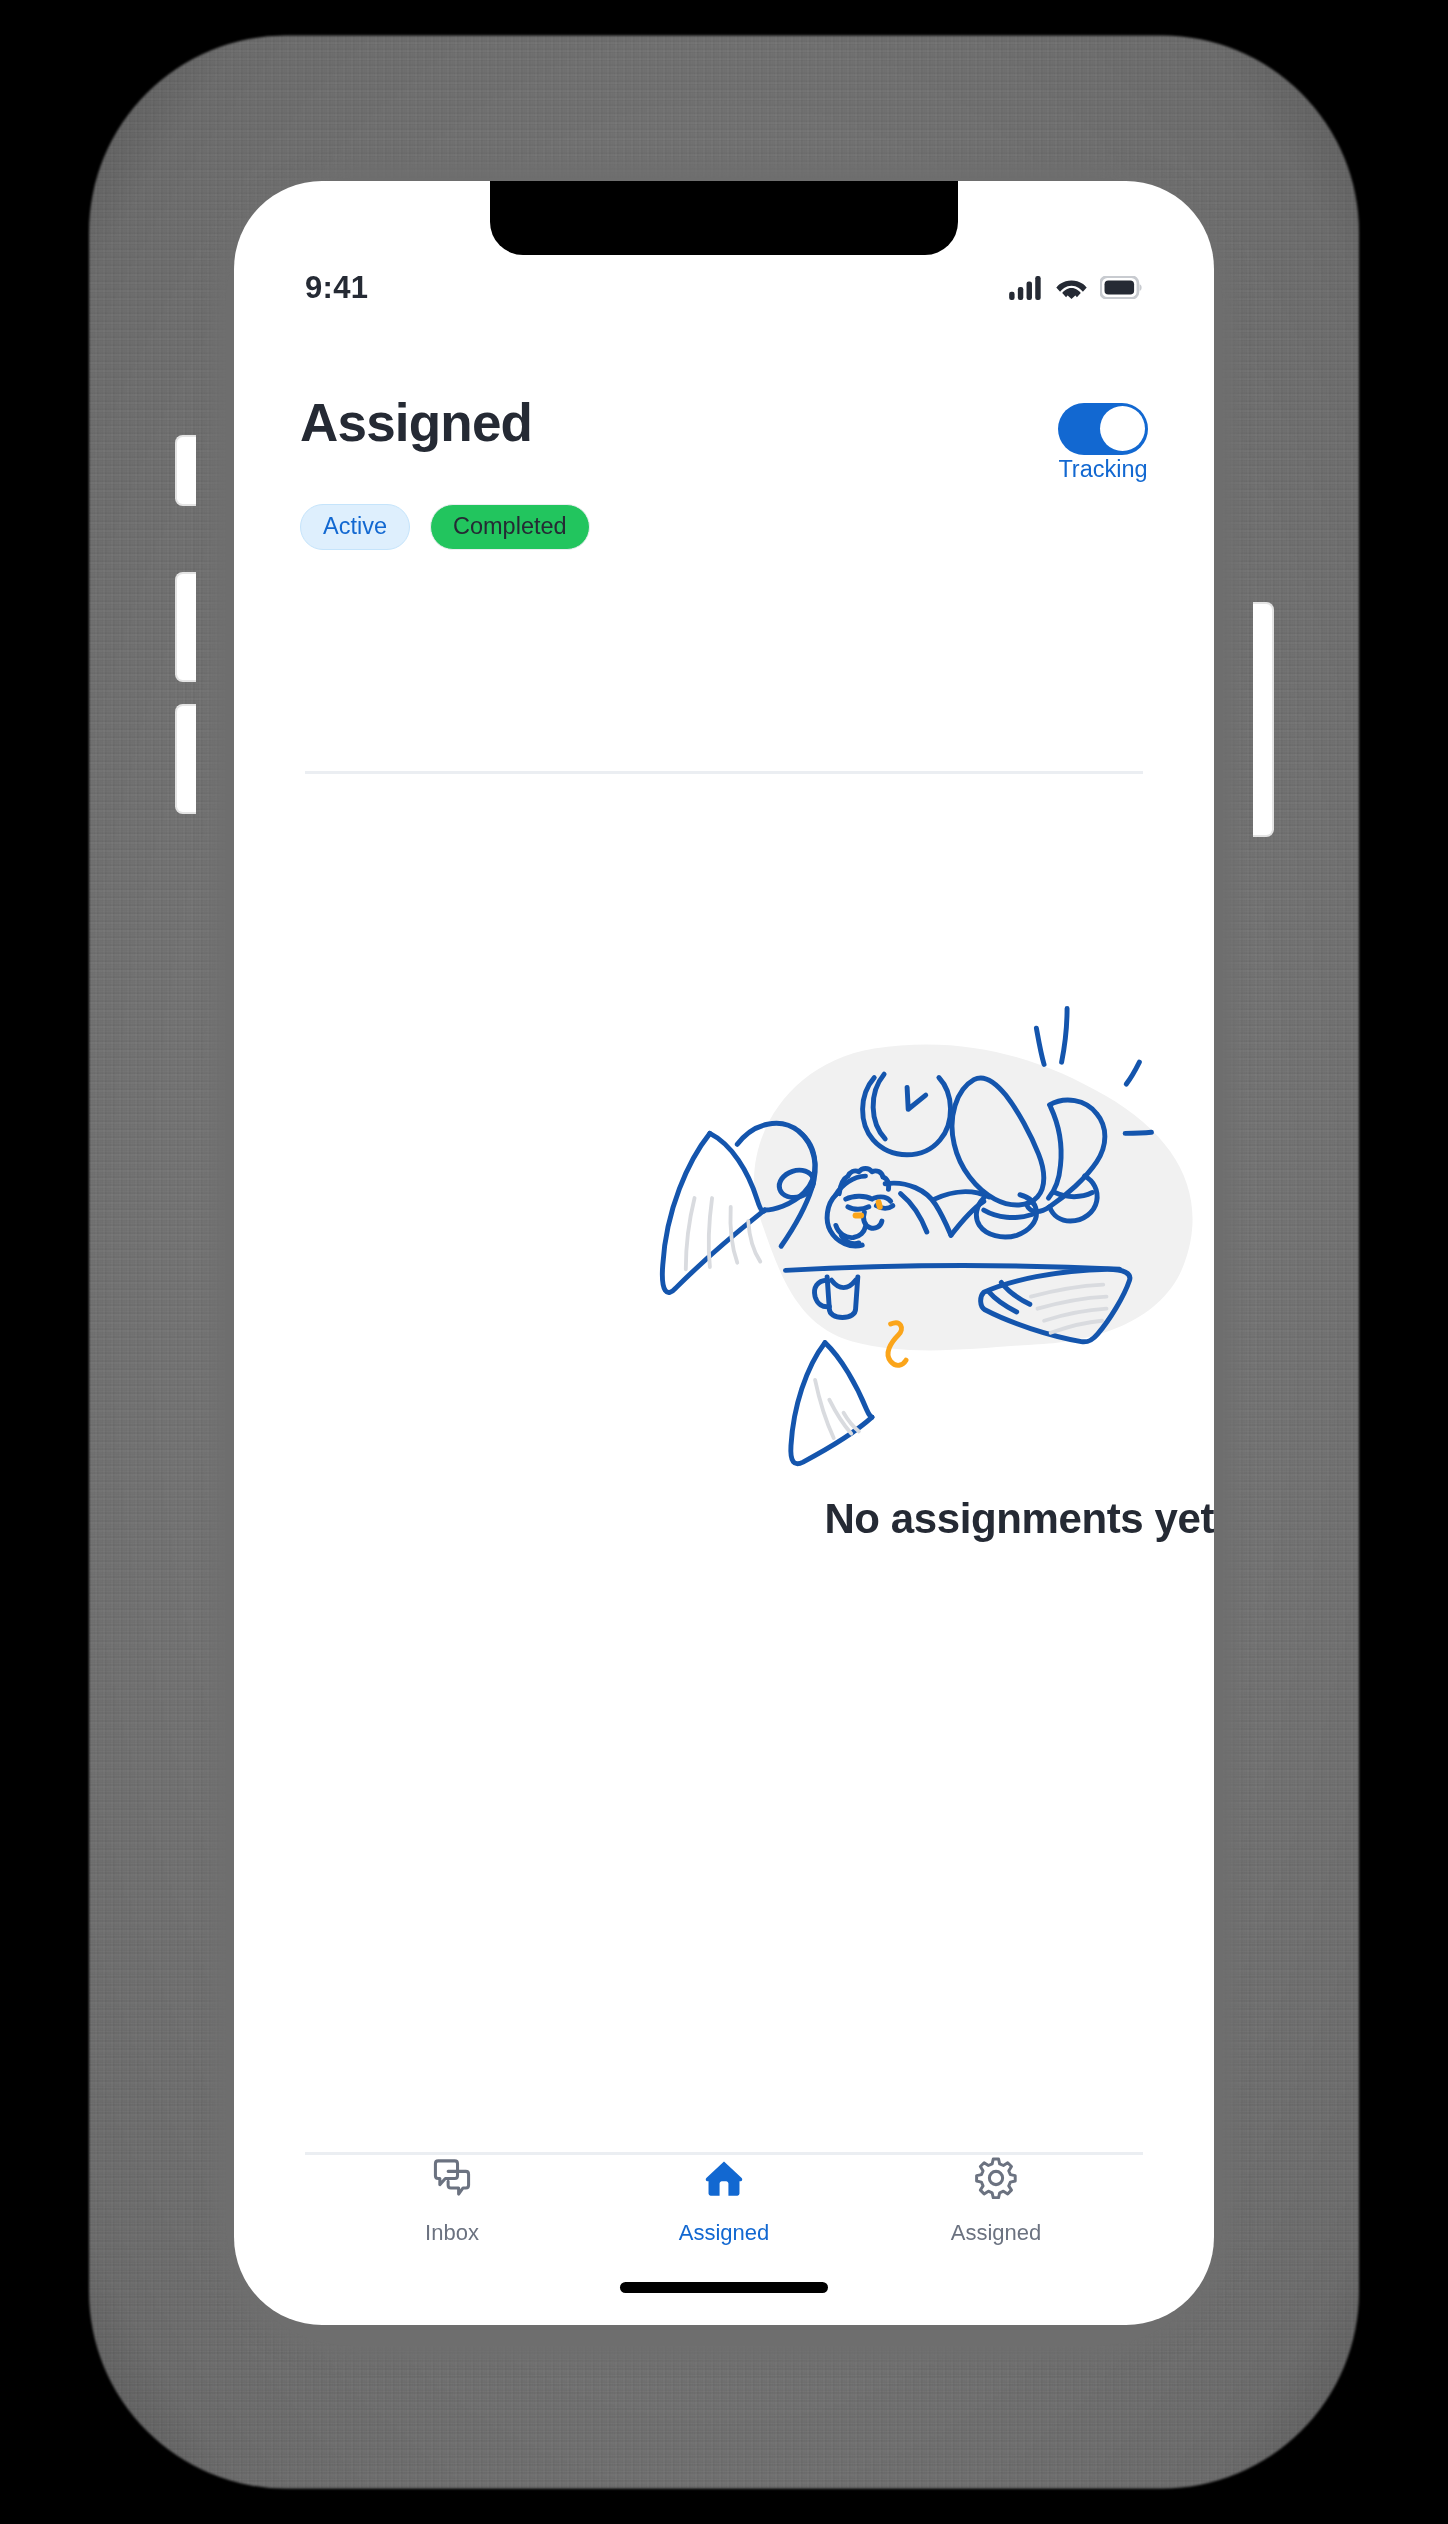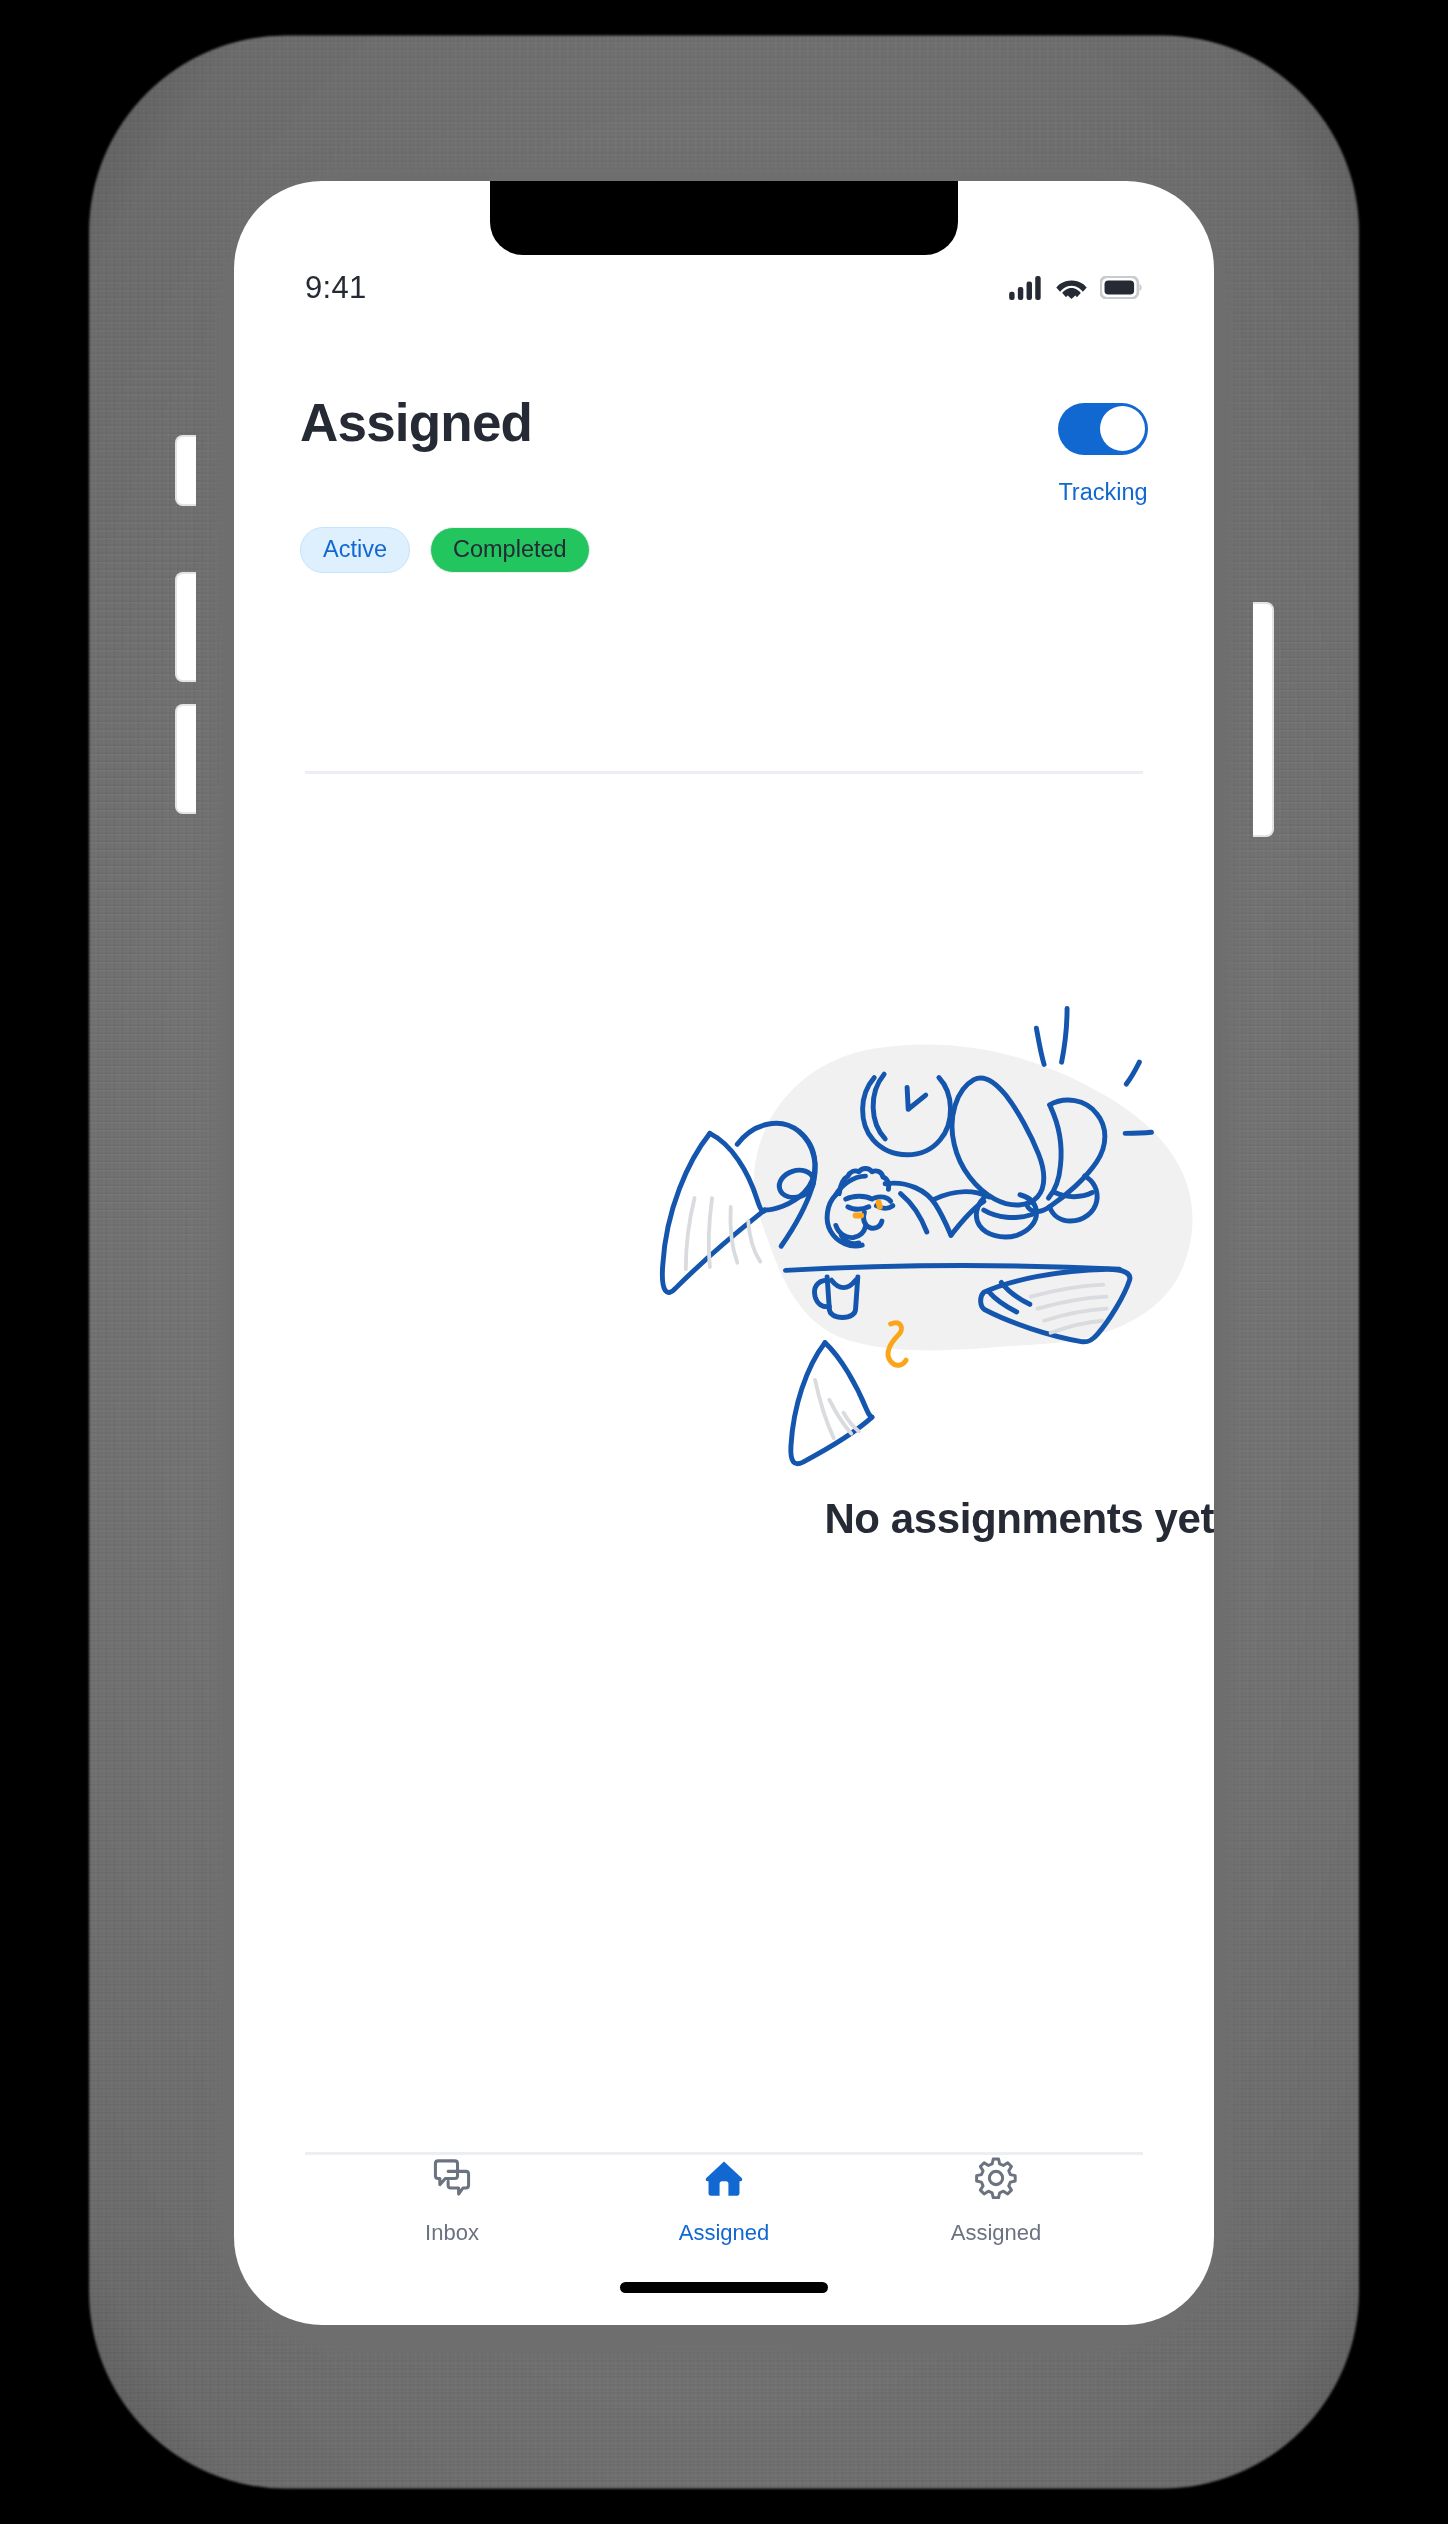--- a/index.html
+++ b/index.html
@@ -106,21 +106,21 @@
     top: 88px;
     left: 0; right: 0;
     height: 38px;
     display: flex;
     align-items: center;
     justify-content: space-between;
     padding: 0 71px;
   }
   #status-time {
     font-size: 31px;
-    font-weight: 400;
+    font-weight: 700;
     color: #252A34;
     letter-spacing: 0.3px;
   }
   #status-icons {
     display: flex;
     align-items: center;
     gap: 12px;
   }
 
   
@@ -139,21 +139,21 @@
     font-size: 53px;
     font-weight: 700;
     color: #252A34;
     letter-spacing: -0.8px;
     line-height: 1.05;
   }
   #tracking-control {
     display: flex;
     flex-direction: column;
     align-items: center;
-    gap: 24px;
+    gap: 1px;
     margin-top: 7.7px;
   }
   #tracking-toggle {
     width: 90px; height: 52px;
     border-radius: 26px;
     background: #1268D1;
     position: relative;
     cursor: pointer;
   }
   #tracking-toggle-knob {

